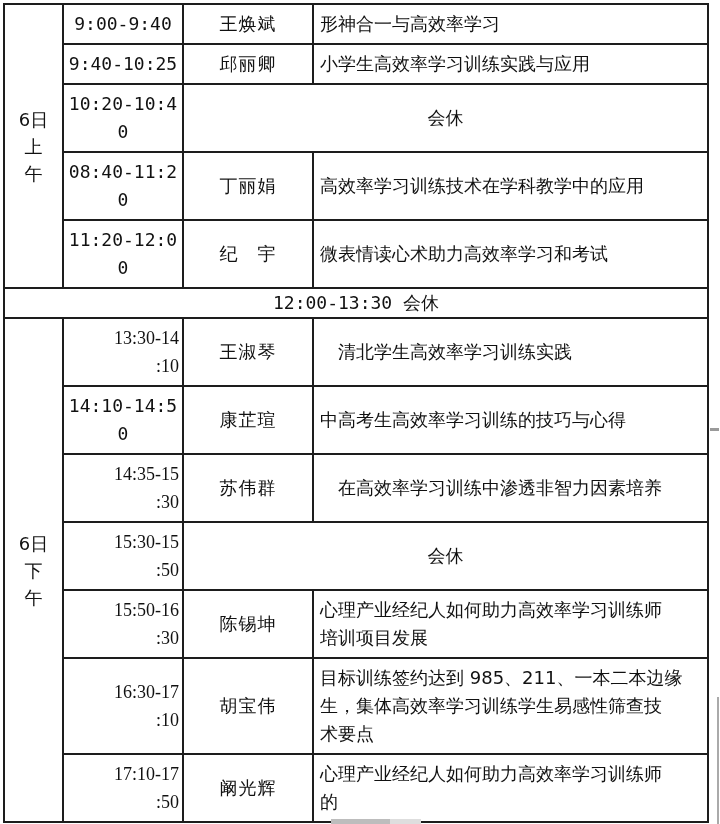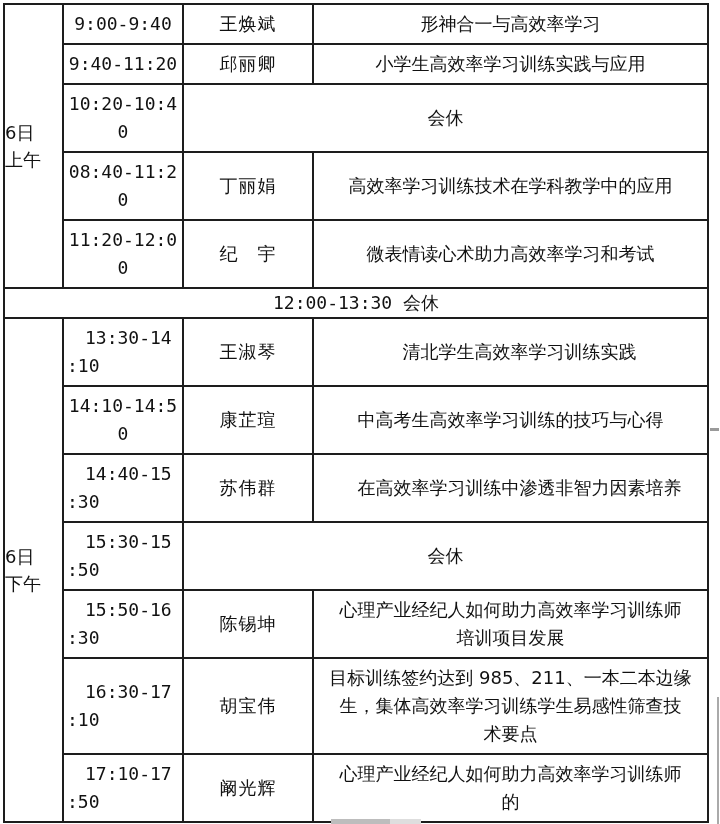--- a/index.html
+++ b/index.html
@@ -21,47 +21,47 @@
   table.schedule td{
     border:2px solid #1d1d1d;
     font-size:18px;
     vertical-align:middle;
     overflow:hidden;
   }
   tr.row{height:67px;}
   tr.short{height:40px;}
   tr.midday{height:21px;}
   td.period{
-    text-align:left;
+    text-align:center;
     white-space:pre-line;
     line-height:27px;
     font-size:18px;
-    padding:0;
+    padding:13px;
   }
   td.time{
     font-family:"DejaVu Sans Mono",monospace;
     font-size:17px;
     text-align:center;
     white-space:pre-line;
     line-height:28px;
     padding:5px 3px;
     border-radius:9px;
   }
-  td.time.ta-left{text-align:left;}
+  td.time.ta-left{text-align:right;font-family:Liberation Serif, serif;}
   td.speaker{
     text-align:center;
     letter-spacing:1px;
     padding:0;
   }
   td.break-cell{
     text-align:center;
     padding:16px;
   }
   td.topic{
-    text-align:center;
+    text-align:left;
     white-space:pre-line;
     line-height:28px;
     padding:5px 6px;
   }
   td.midday-cell{
     text-align:center;
     font-family:"DejaVu Sans Mono",monospace;
     font-size:17px;
     padding:2px;
   }
@@ -100,21 +100,21 @@
     </colgroup>
     <tbody id="schedule-body">
         <tr class="row short">
           <td class="period" rowspan="5">6日
 上午</td>
           <td class="time">9:00-9:40</td>
           <td class="speaker">王焕斌</td>
           <td class="topic">形神合一与高效率学习</td>
         </tr>
         <tr class="row short">
-          <td class="time">9:40-11:20</td>
+          <td class="time">9:40-10:25</td>
           <td class="speaker">邱丽卿</td>
           <td class="topic">小学生高效率学习训练实践与应用</td>
         </tr>
         <tr class="row">
           <td class="time">10:20-10:4
 0</td>
           <td class="break-cell" colspan="2">会休</td>
         </tr>
         <tr class="row">
           <td class="time">08:40-11:2
@@ -139,21 +139,21 @@
           <td class="speaker">王淑琴</td>
           <td class="topic">　清北学生高效率学习训练实践</td>
         </tr>
         <tr class="row">
           <td class="time">14:10-14:5
 0</td>
           <td class="speaker">康芷瑄</td>
           <td class="topic">中高考生高效率学习训练的技巧与心得</td>
         </tr>
         <tr class="row">
-          <td class="time ta-left">　14:40-15
+          <td class="time ta-left">　14:35-15
 :30</td>
           <td class="speaker">苏伟群</td>
           <td class="topic">　在高效率学习训练中渗透非智力因素培养</td>
         </tr>
         <tr class="row">
           <td class="time ta-left">　15:30-15
 :50</td>
           <td class="break-cell" colspan="2">会休</td>
         </tr>
         <tr class="row">

